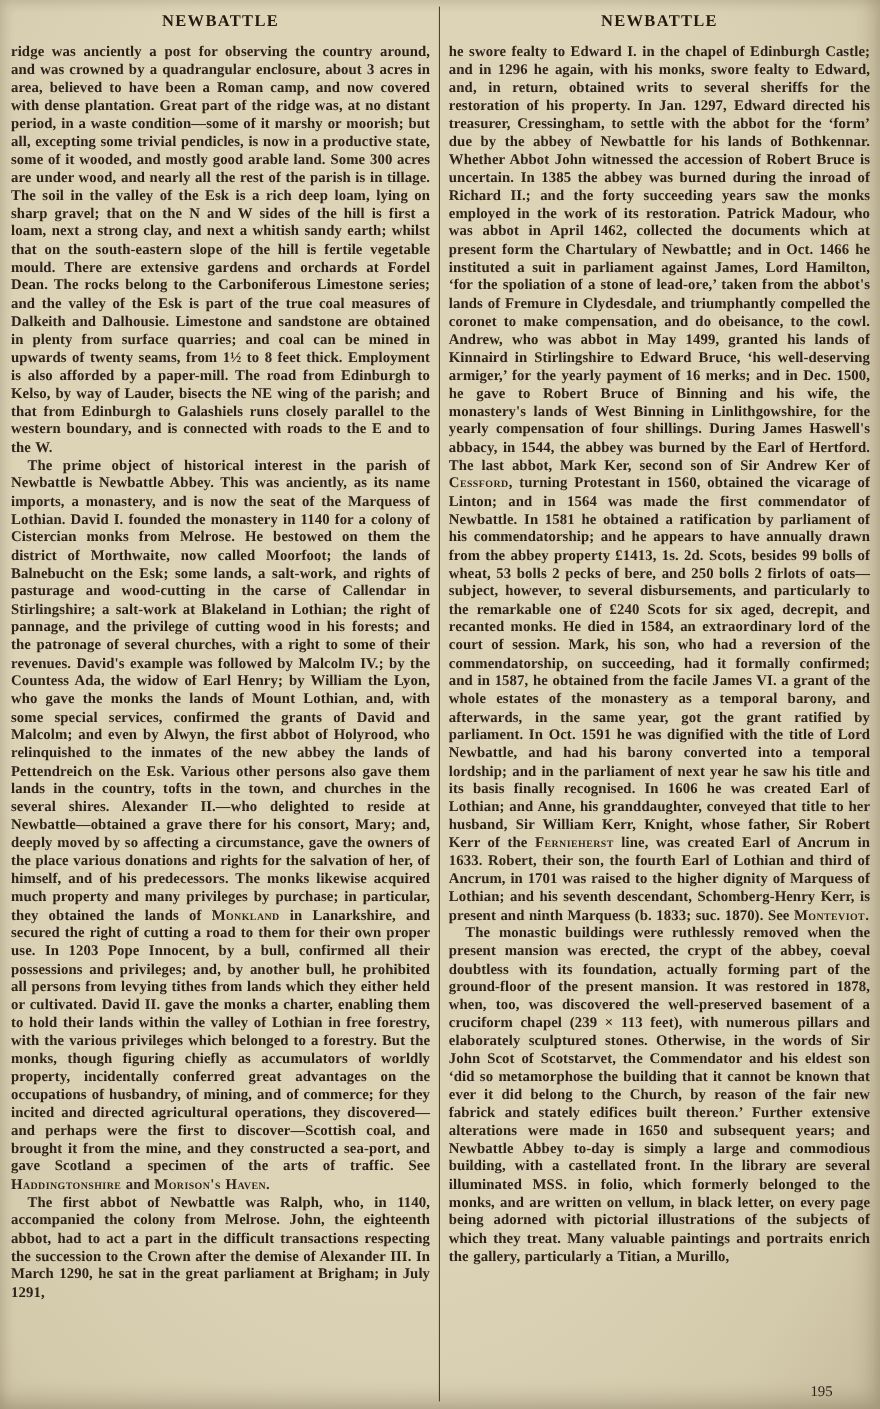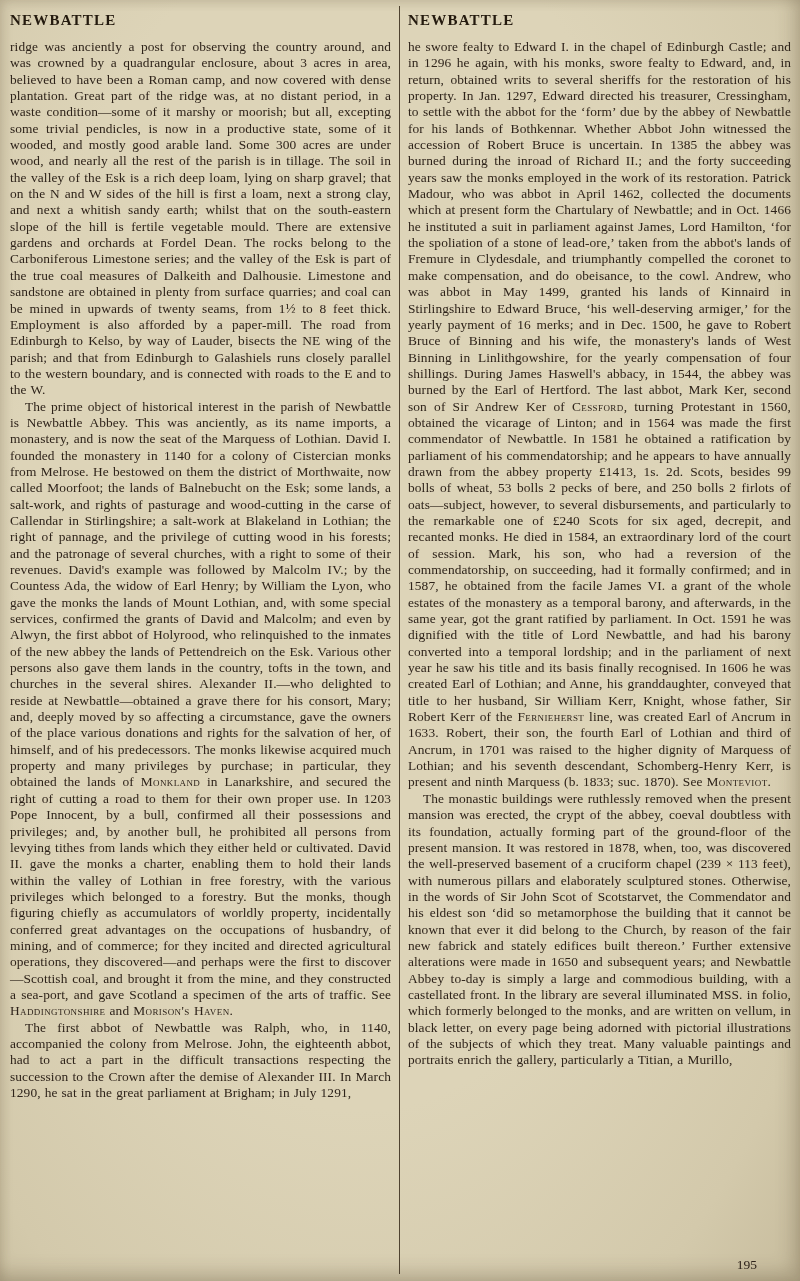--- a/index.html
+++ b/index.html
@@ -26,38 +26,38 @@
   .col-right { left: 408px; width: 383px; }
   .divider {
     position: absolute;
     left: 399px;
     top: 6px;
     width: 1px;
     height: 1268px;
     background: #4e4230;
   }
   .running-head {
-    text-align: left;
+    text-align: center;
     font-weight: bold;
     font-size: 15px;
     letter-spacing: 1.2px;
     color: #241a0e;
     margin: 2px 0 10px 0;
   }
   .col-body {
     font-size: 13.4px;
     line-height: 16.35px;
     text-align: justify;
     letter-spacing: 0.1px;
     word-spacing: 0.6px;
     hyphens: auto;
     -webkit-hyphens: auto;
     color: #2e231a;
   }
-  .para { margin: 0; }
+  .para { margin: 0; font-weight: bold; }
   .para.indent { text-indent: 15px; }
   .sc { font-variant: small-caps; letter-spacing: 0.4px; }
   .page-number {
     position: absolute;
     bottom: 8px;
     right: 43px;
     font-size: 13.5px;
     color: #2e231a;
   }
 </style>

